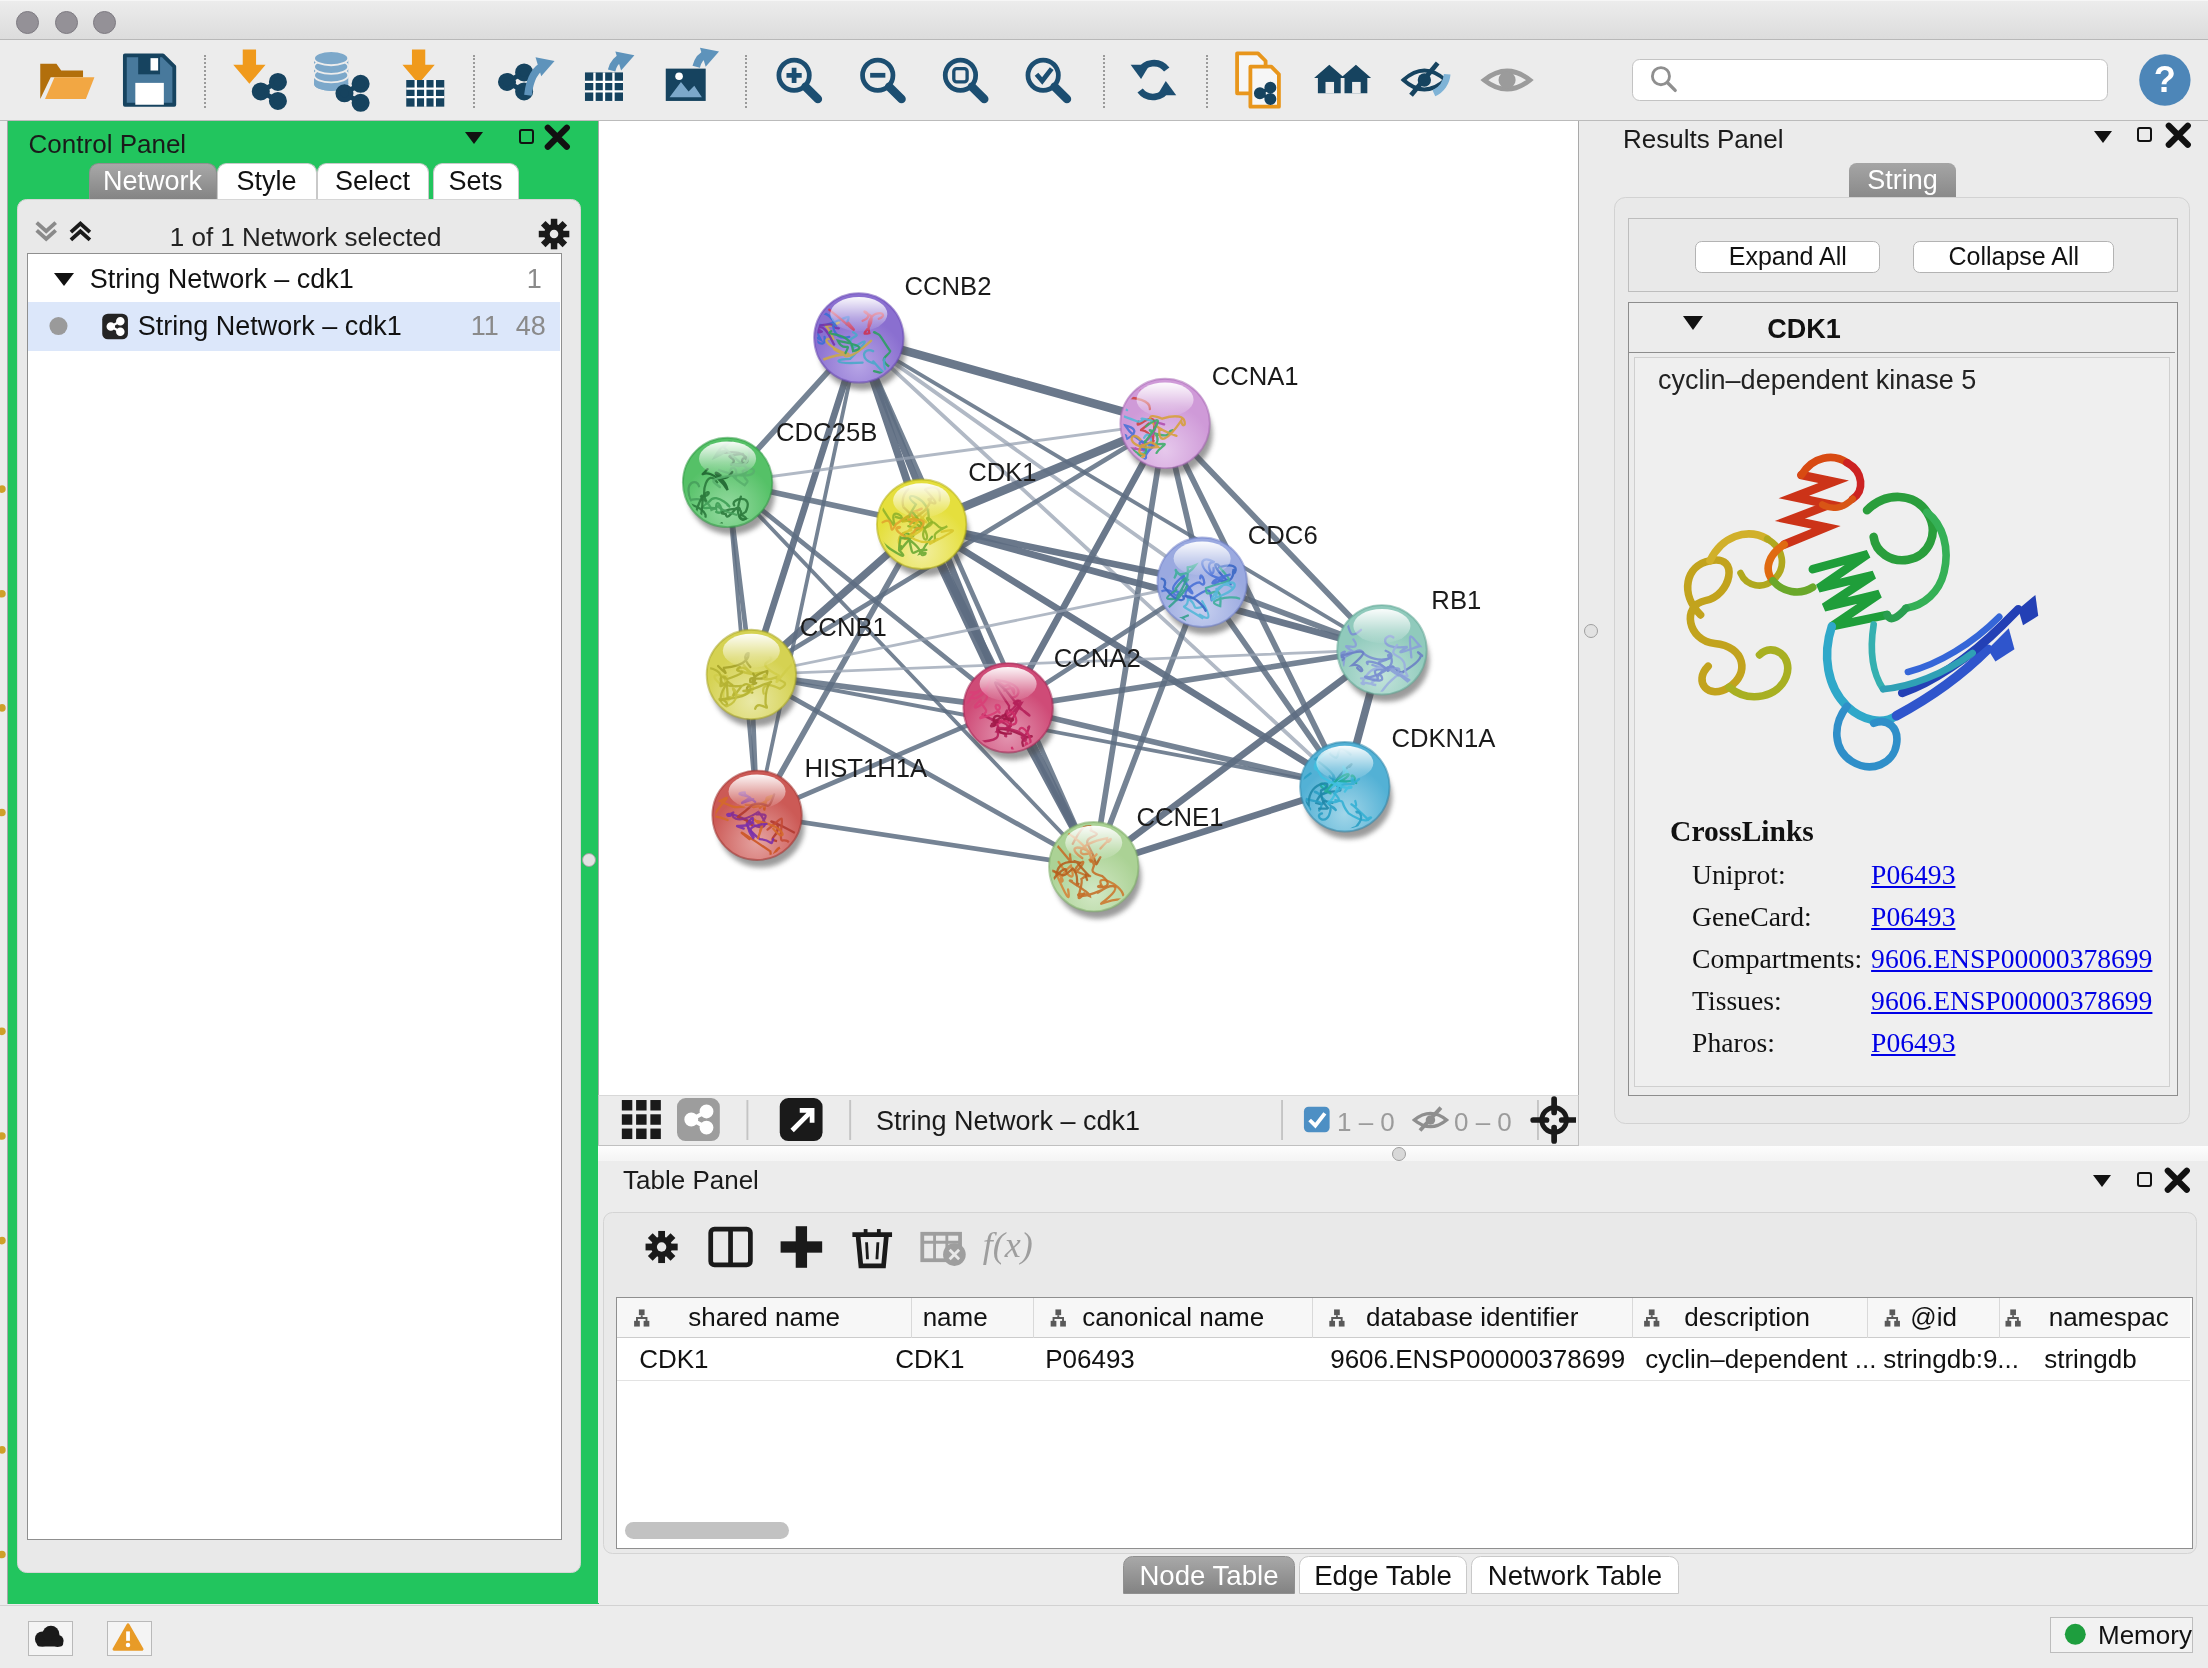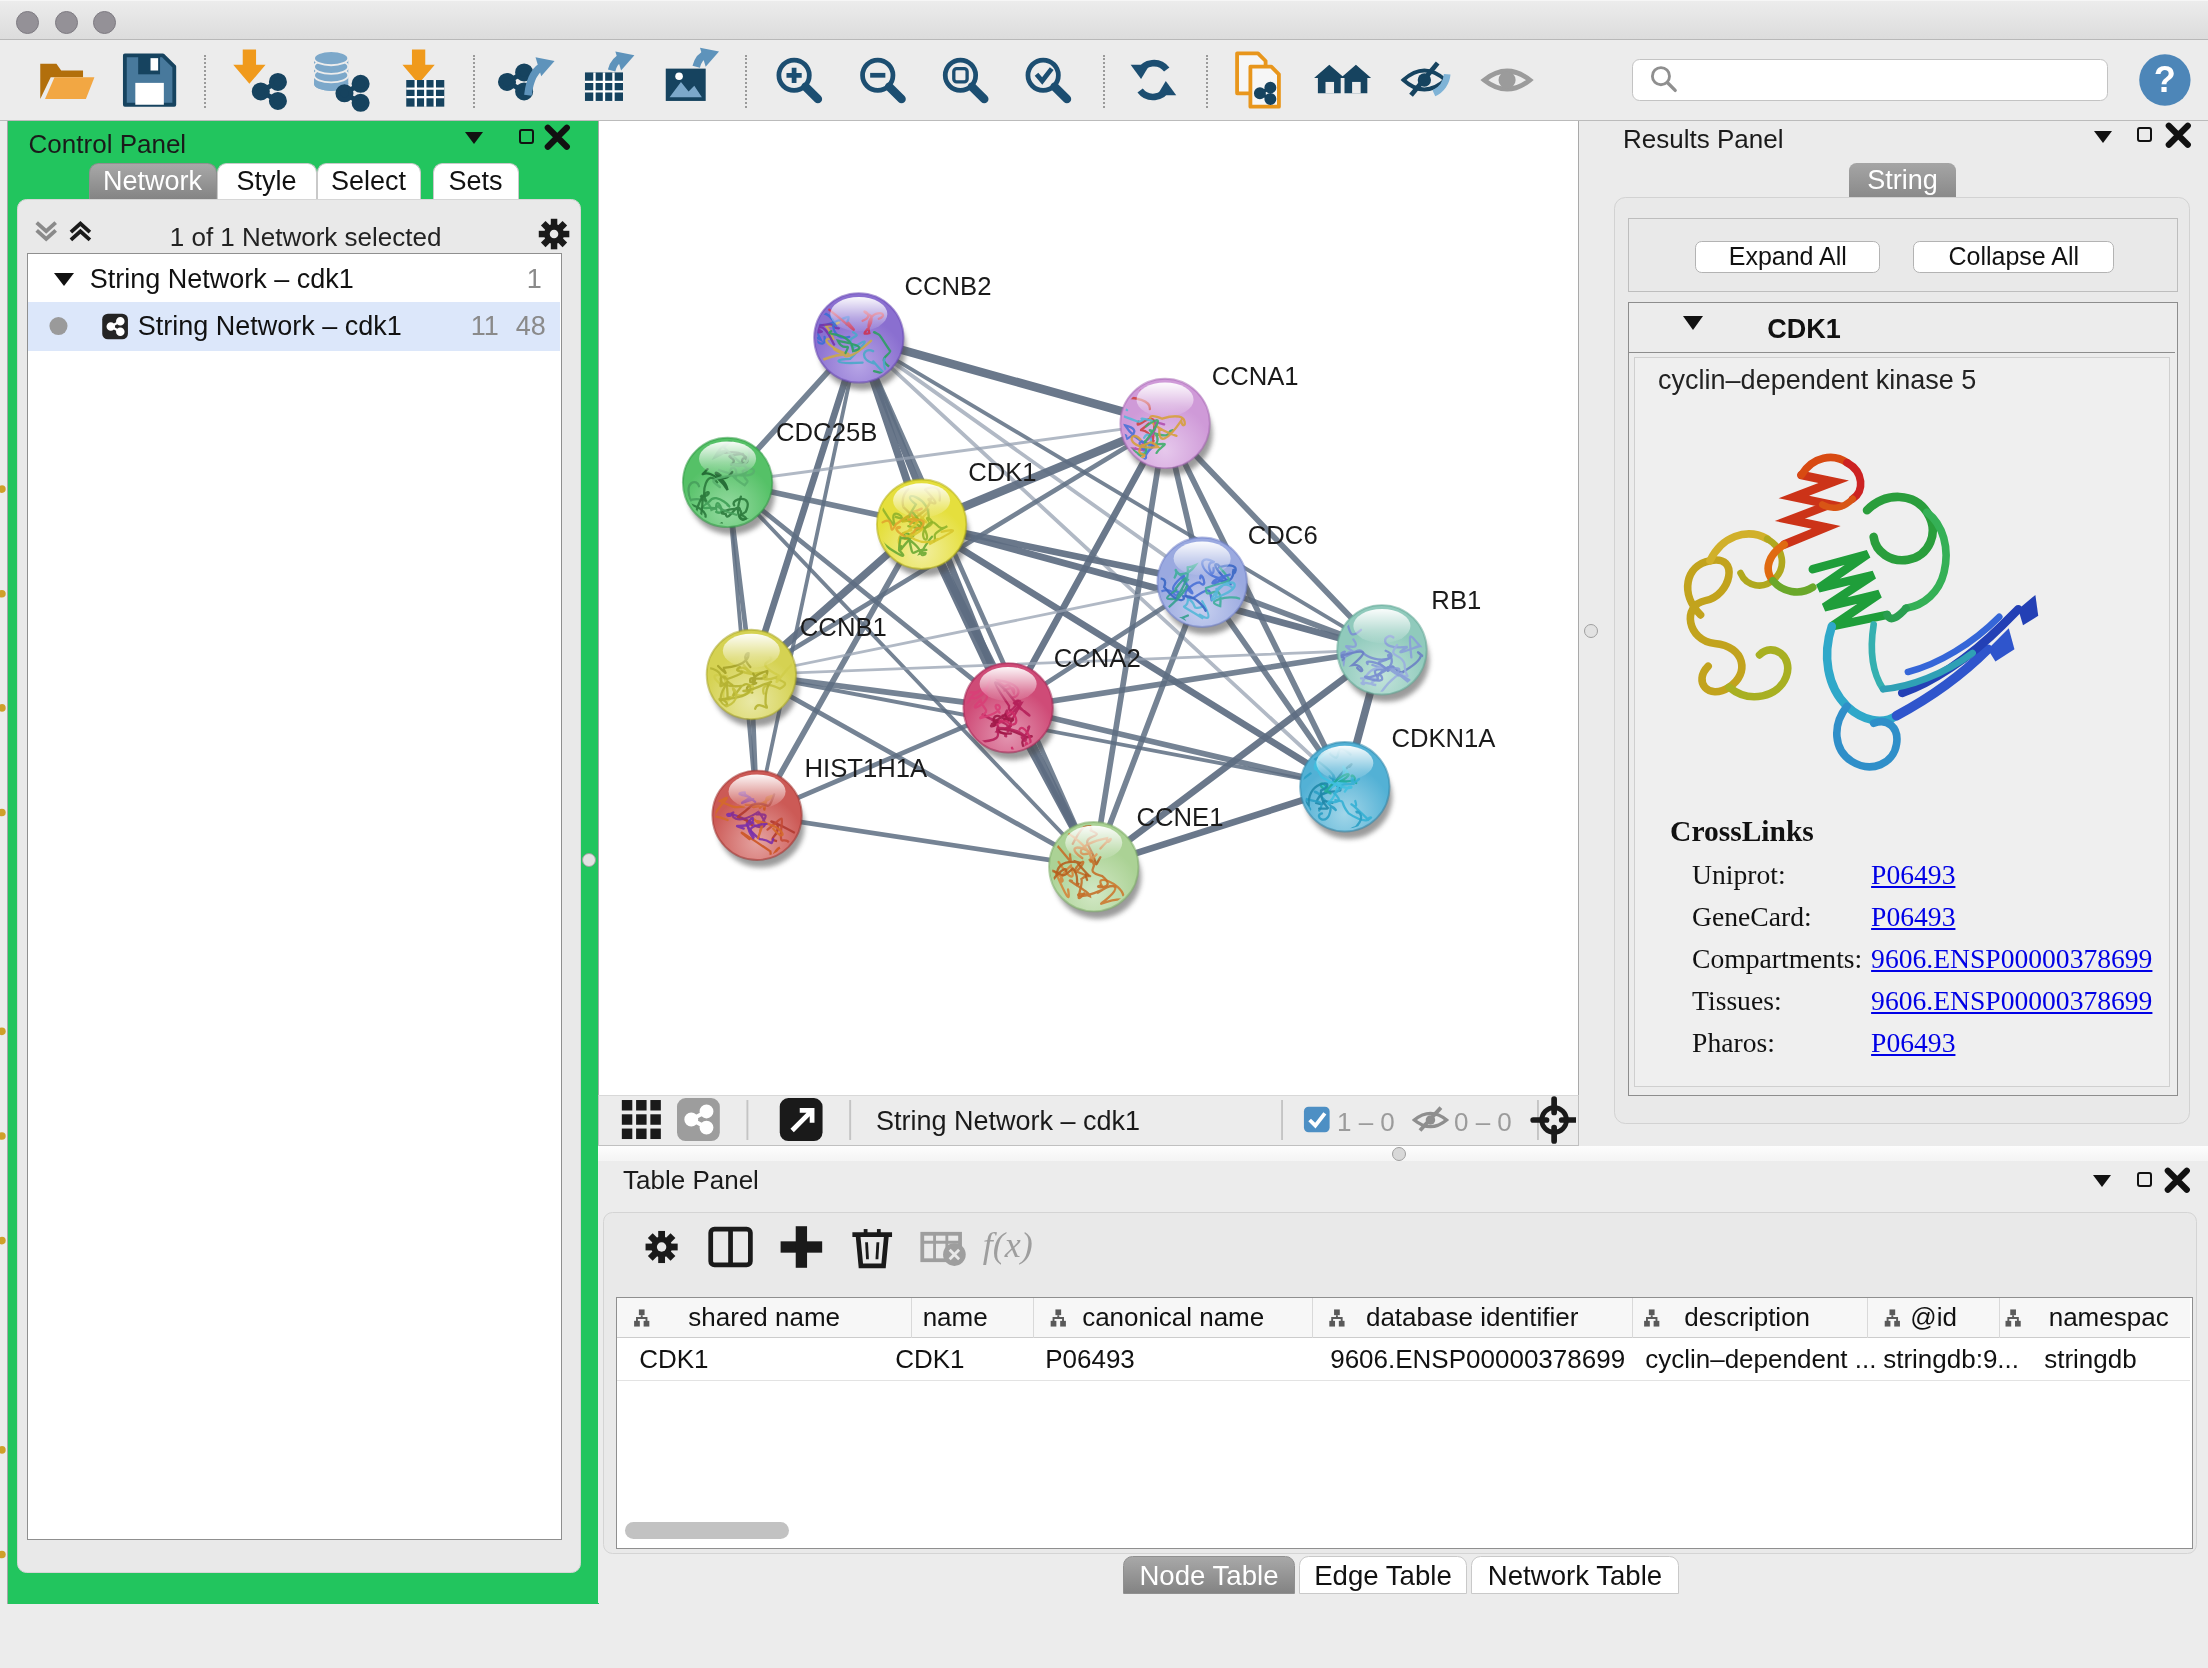--- a/index.html
+++ b/index.html
@@ -277,21 +277,21 @@
 
 <div id="cpanel">
   <div id="cp-title">Control Panel</div>
   <div class="wtri" style="left:457px;top:11.4px;"></div>
   <div class="wsq" style="left:511px;top:7.6px;"></div>
   <svg width="28.5" height="28.5" style="position:absolute;left:536px;top:2.9px;" viewBox="0 0 30 30">
         <path d="M4,4 L24,24 M24,4 L4,24" stroke="#111" stroke-width="6.5" stroke-linecap="round"></path>
       </svg>
   <div class="ptab ptabsel" style="left:81px; width:128px;">Network</div>
   <div class="ptab" style="left:209px; width:100px;">Style</div>
-  <div class="ptab" style="left:309px; width:104px;">Select</div>
+  <div class="ptab" style="left:309px; width:112px;">Select</div>
   <div class="ptab" style="left:425px; width:86px;">Sets</div>
   <div id="cp-box">
     <svg width="114" height="38" style="position:absolute;left:13.3px;top:17px;" viewBox="0 0 120 40">
       <g fill="none" stroke="#8a8a8a" stroke-width="4">
         <path d="M6,6 L16,15 L26,6 M6,14 L16,23 L26,14"></path>
       </g>
       <g fill="none" stroke="#1a1a1a" stroke-width="4">
         <path d="M42,16 L52,7 L62,16 M42,24 L52,15 L62,24"></path>
       </g>
     </svg>
@@ -948,15 +948,42 @@
   </div>
   <div class="btab" style="left:525px; width:172px; background:linear-gradient(#a8a8a8,#838383); color:#fff; border-color:#909090;">Node Table</div>
   <div class="btab" style="left:701px; width:168px;">Edge Table</div>
   <div class="btab" style="left:873px; width:208px;">Network Table</div>
 </div>
 
 <div style="position:absolute;left:582px;top:853px;width:14.3px;height:14.3px;border-radius:50%;background:#e2e2e2;border:1px solid #9f9f9f;"></div>
 <div style="position:absolute;left:1584px;top:624px;width:14.3px;height:14.3px;border-radius:50%;background:#e2e2e2;border:1px solid #9f9f9f;"></div>
 <div style="position:absolute;left:1392px;top:1147px;width:14.3px;height:14.3px;border-radius:50%;background:#d8d8d8;border:1px solid #9f9f9f;"></div>
 
-
+<div id="statusbar">
+  <div class="sbtn" style="left:27.6px;">
+    <svg width="41" height="31" viewBox="0 0 43 33">
+          <g transform="translate(21,18)" fill="#1a1a1a">
+      <circle cx="-7" cy="0" r="8"></circle>
+            <circle cx="2" cy="-5" r="9"></circle>
+            <circle cx="9" cy="2" r="6.5"></circle>
+      <rect x="-13" y="2" width="28" height="6" rx="3"></rect>
+    </g>
+        </svg>
+  </div>
+  <div class="sbtn" style="left:107px;">
+    <svg width="41" height="31" viewBox="0 0 43 33">
+          <g transform="translate(21,17)">
+      <path d="M0,-14 L15,12 H-15 Z" fill="#e89b27" stroke="#e89b27" stroke-width="3" stroke-linejoin="round"></path>
+      <rect x="-2" y="-7" width="4" height="10" fill="#fff"></rect>
+      <circle cx="0" cy="7.5" r="2.4" fill="#fff"></circle>
+    </g>
+        </svg>
+  </div>
+  <div id="membox">
+    <svg width="28.5" height="28.5" style="position:absolute;left:11.4px;top:3.8px;" viewBox="0 0 30 30">
+          <circle cx="14" cy="14" r="11" fill="#1e9e3e"></circle>
+        </svg>
+    <span style="position:absolute;left:47px;top:2.9px;">Memory</span>
+  </div>
 </div>
 
+</div>
+
 
 </body></html>

